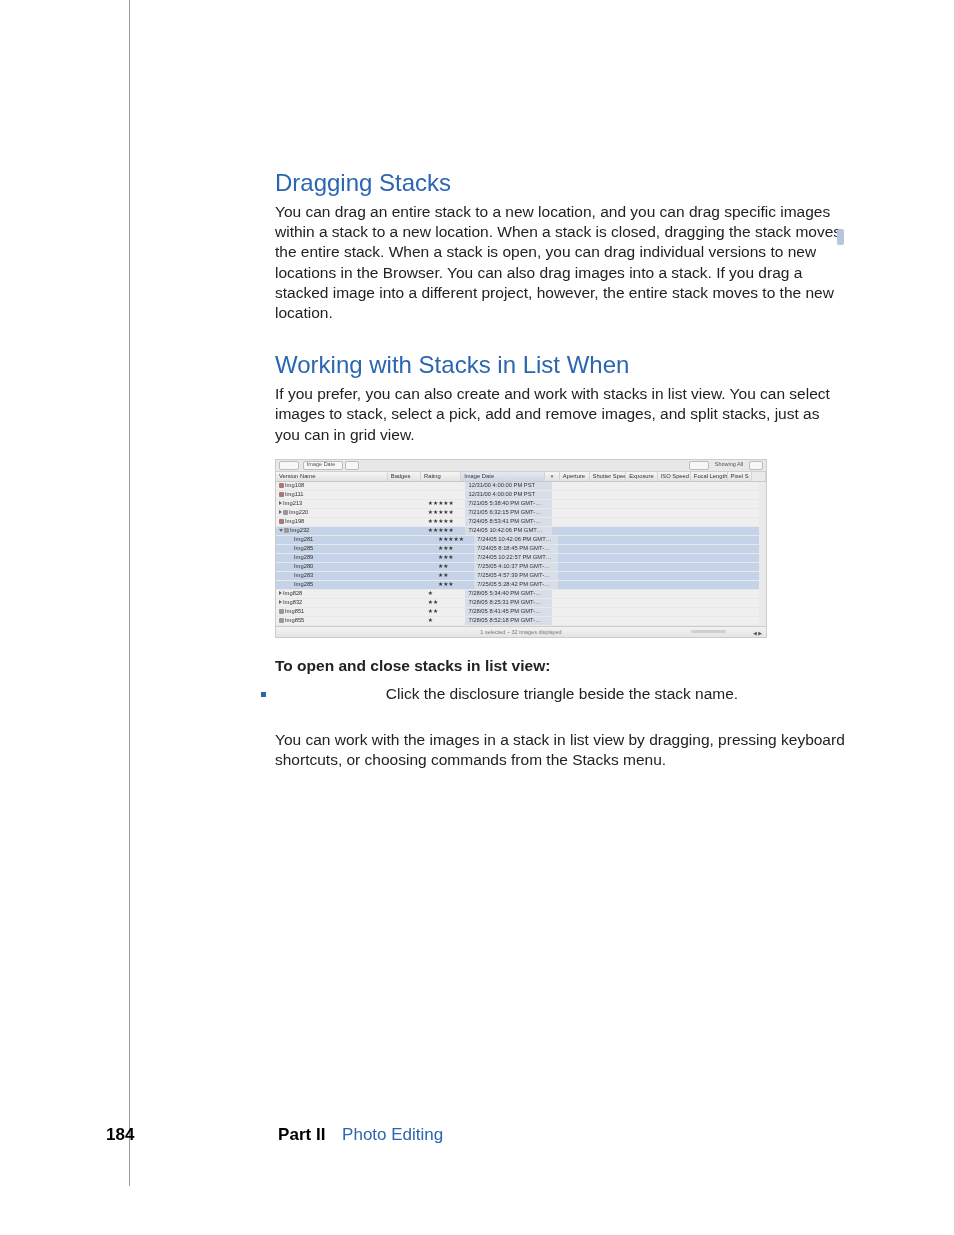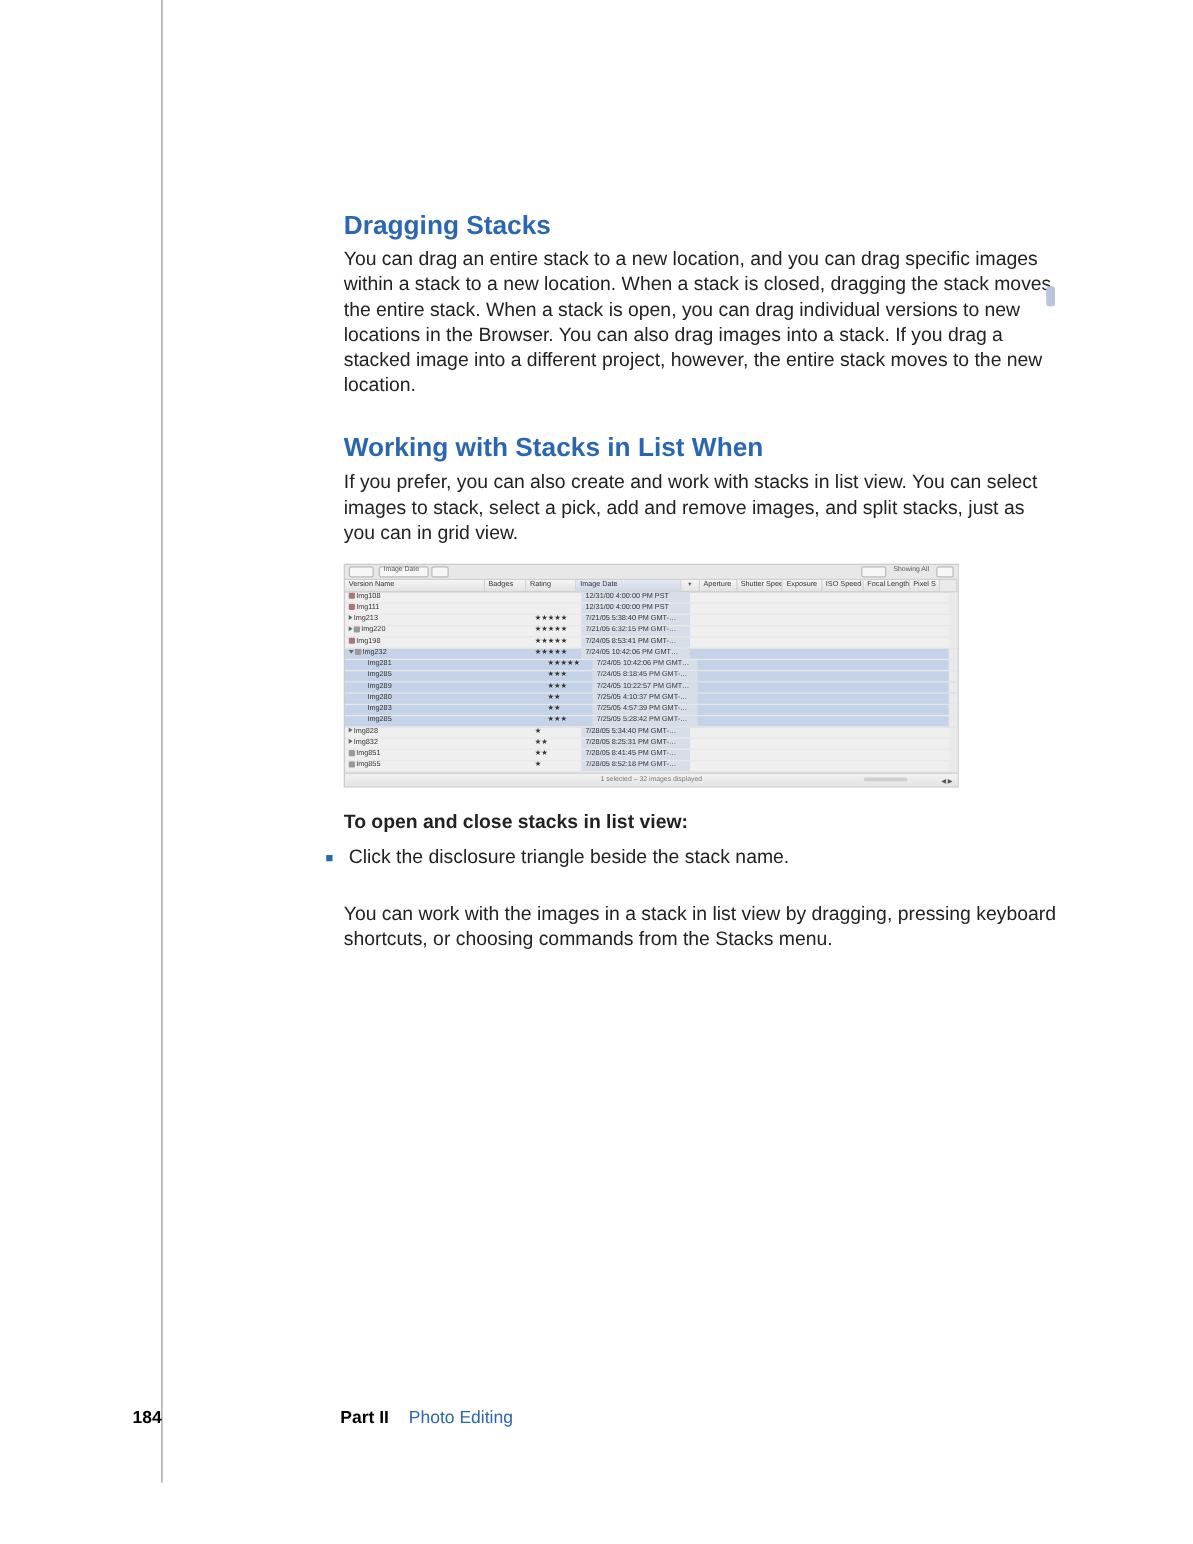--- a/index.html
+++ b/index.html
@@ -23,43 +23,43 @@
     border-left: 1px solid #999;
   }
   .content {
     position: absolute;
     left: 275px;
     top: 167px;
     width: 570px;
   }
   h2.section {
     color: #2a66b1;
-    font-weight: 700;
-    font-size: 21px;
+    font-weight: 400;
+    font-size: 24px;
     margin: 0 0 4px 0;
   }
   p { margin: 0 0 8px 0; }
   .gap-lg { height: 18px; }
   .bold { font-weight: 700; margin-top: 14px; }
-  .bullet-row { position: relative; padding-left: 0; margin-left: -10px; }
+  .bullet-row { position: relative; padding-left: 0; margin-left: -10px; text-align: center; }
   .bullet-row::before {
     content: "";
     position: absolute;
     left: -4px;
     top: 8px;
     width: 5px;
     height: 5px;
     background: #2a66b1;
   }
   .bullet-row span { margin-left: 14px; display: inline-block; }
   .footer {
     position: absolute;
     left: 106px;
     top: 1124px;
-    font-size: 14px;
+    font-size: 17px;
   }
   .footer .pg { font-weight: 600; color: #000; }
   .footer .part { font-weight: 600; color: #000; margin-left: 139px; }
   .footer .partname { color: #2a66b1; margin-left: 12px; }
 
   
   .mock {
     margin: 14px 0 18px 0;
     width: 490px;
     background: #efefef;

